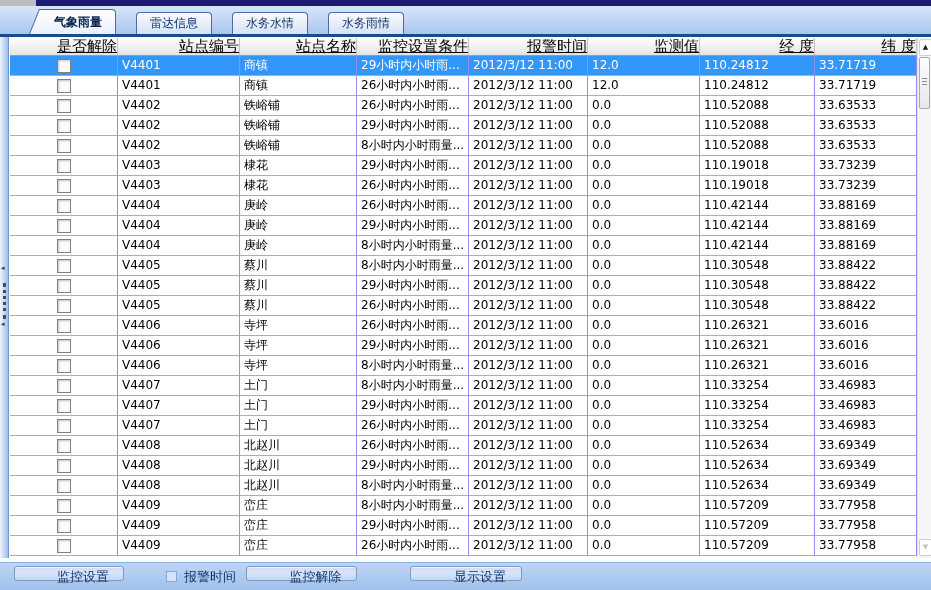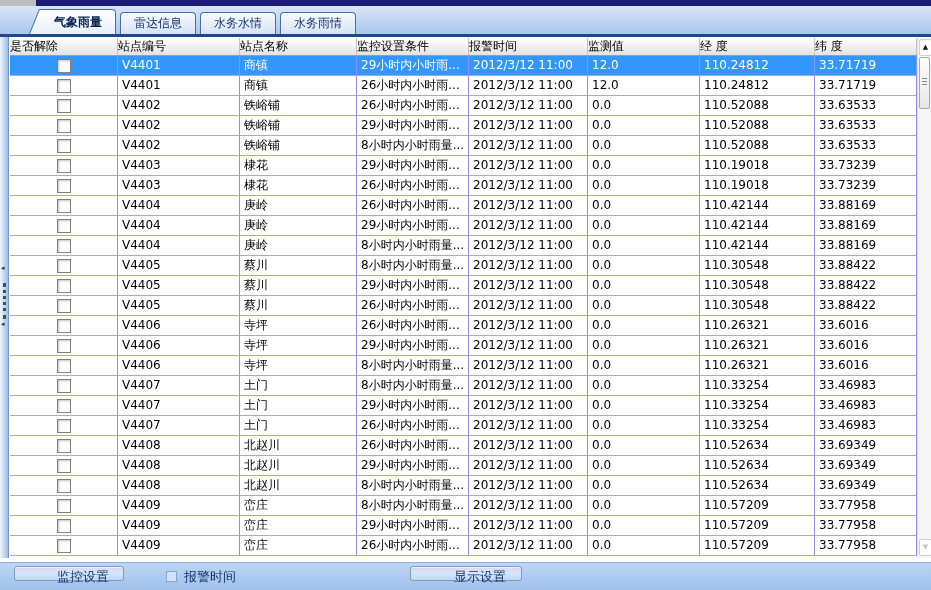--- a/index.html
+++ b/index.html
@@ -13,21 +13,21 @@
   
   .top-strip{position:absolute;left:0;top:0;width:931px;height:6px;background:#1c1c78;}
   .top-strip .gray{position:absolute;left:0;top:0;width:36px;height:6px;background:#bdbdbd;}
   
   .tabbar{
     position:absolute;left:0;top:6px;width:931px;height:28px;
     background:linear-gradient(#d8e6f9,#a8c6ee);
     display:flex;align-items:flex-end;padding-left:30px;box-sizing:border-box;
   }
   .tab{
-    height:21px;line-height:21px;padding:0 13px;margin-right:4px;
+    height:21px;line-height:21px;padding:0 13px;margin-right:20px;
     background:linear-gradient(#f7fafe,#d5e3f6);
     border:1px solid #4a6fa5;border-bottom:none;
     border-radius:4px 4px 0 0;
     color:#10306a;cursor:default;white-space:nowrap;
   }
   .tab.active{
     position:relative;height:24px;line-height:24px;
     background:linear-gradient(#ffffff,#e8f0fb);
     font-weight:bold;color:#061f4e;
     border-radius:0 4px 0 0;margin-left:10px;
@@ -54,22 +54,22 @@
   .arr.a1{top:228px;} .arr.a2{top:284px;}
   
   .grid{
     position:absolute;left:10px;top:38px;width:907px;height:520px;
     background:#fff;overflow:hidden;
   }
   .ghead{display:flex;height:18px;background:linear-gradient(#ffffff,#e3e3e3);
     border-bottom:1px solid #9d9d9d;box-sizing:border-box;}
   .hcell{
     box-sizing:border-box;border-right:1px solid #c3c3c3;
-    text-align:left;line-height:17px;font-size:12px;color:#000;
-    overflow:hidden;white-space:nowrap;
+    text-align:right;line-height:17px;font-size:15px;color:#000;
+    overflow:hidden;white-space:nowrap;text-decoration:underline;
   }
   .gbody .row{display:flex;height:20px;box-sizing:border-box;background:#fff;}
   .cell{
     box-sizing:border-box;border-right:1px solid #8f8ff3;border-bottom:1px solid #a5a5f5;
     padding:0 4px;line-height:19px;font-size:12px;
     overflow:hidden;white-space:nowrap;
   }
   .cell.cb-cell{display:flex;align-items:center;justify-content:center;padding:0;}
   .cb{
     width:12px;height:12px;background:#fcfcfc;
@@ -467,14 +467,15 @@
   </div>
   <div class="sb-down">▼</div>
 </div>
 
 <div class="gapline"></div>
 
 <div class="footer">
   <div class="btn btn1">监控设置</div>
   <div class="fchk"></div>
   <div class="fchk-label">报警时间</div>
+  <div class="btn btn2">监控解除</div>
   <div class="btn btn3">显示设置</div>
 </div>
 
 </body></html>

